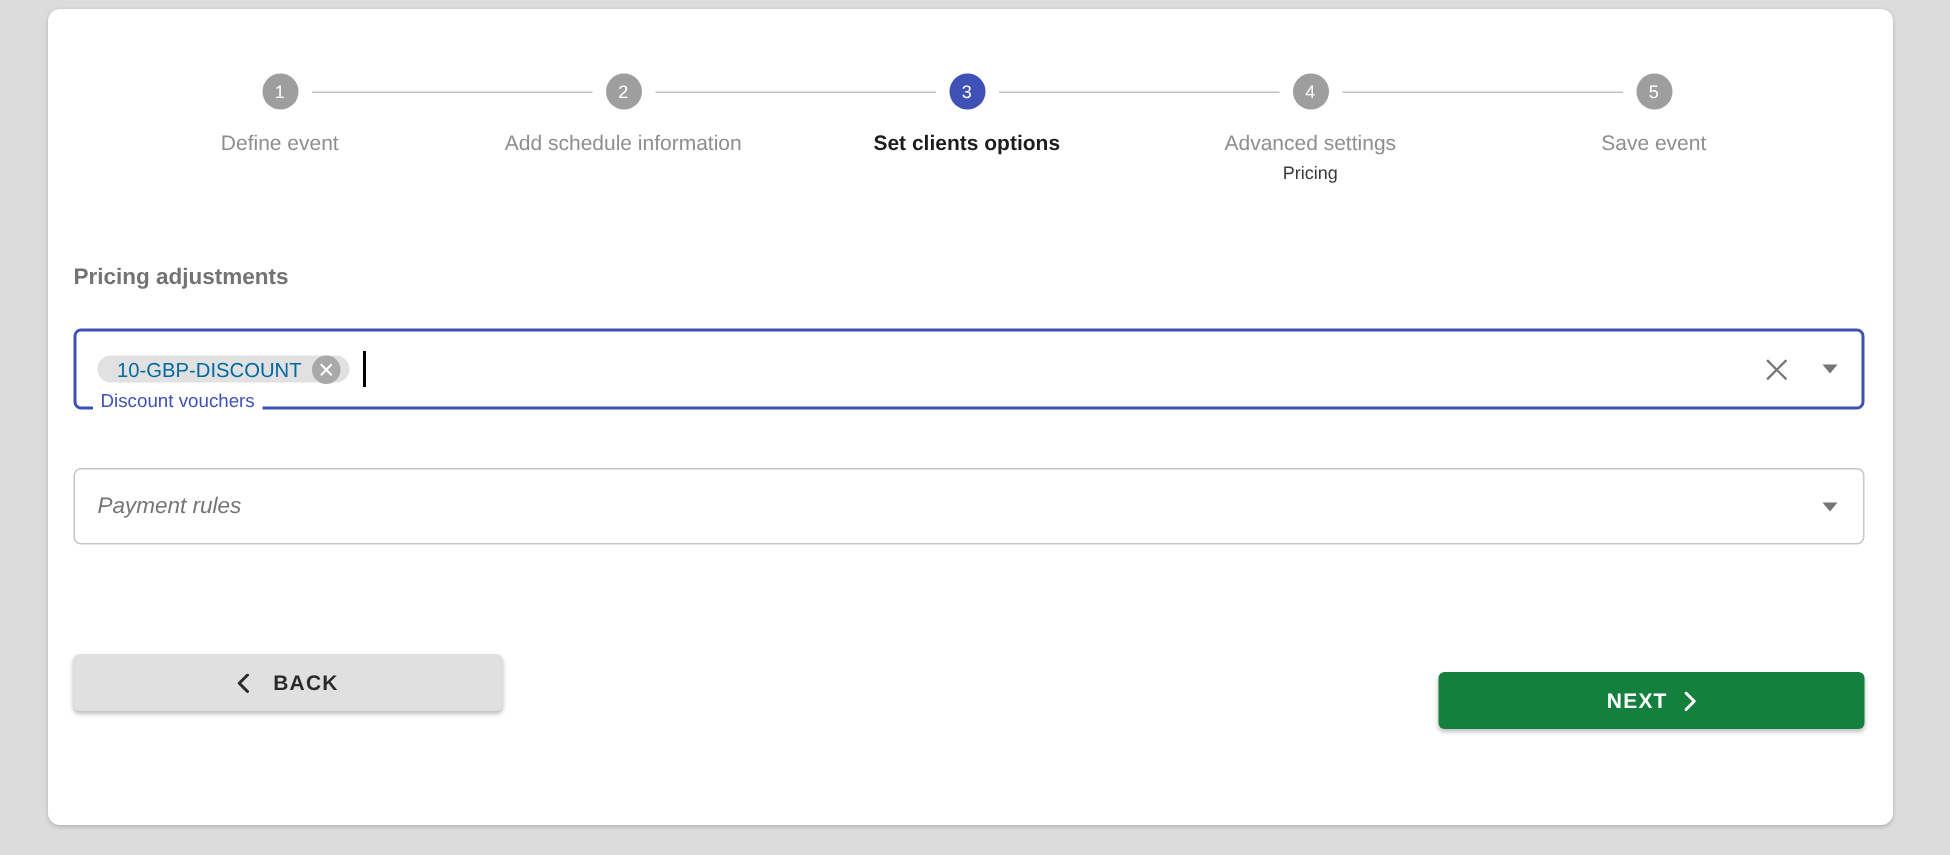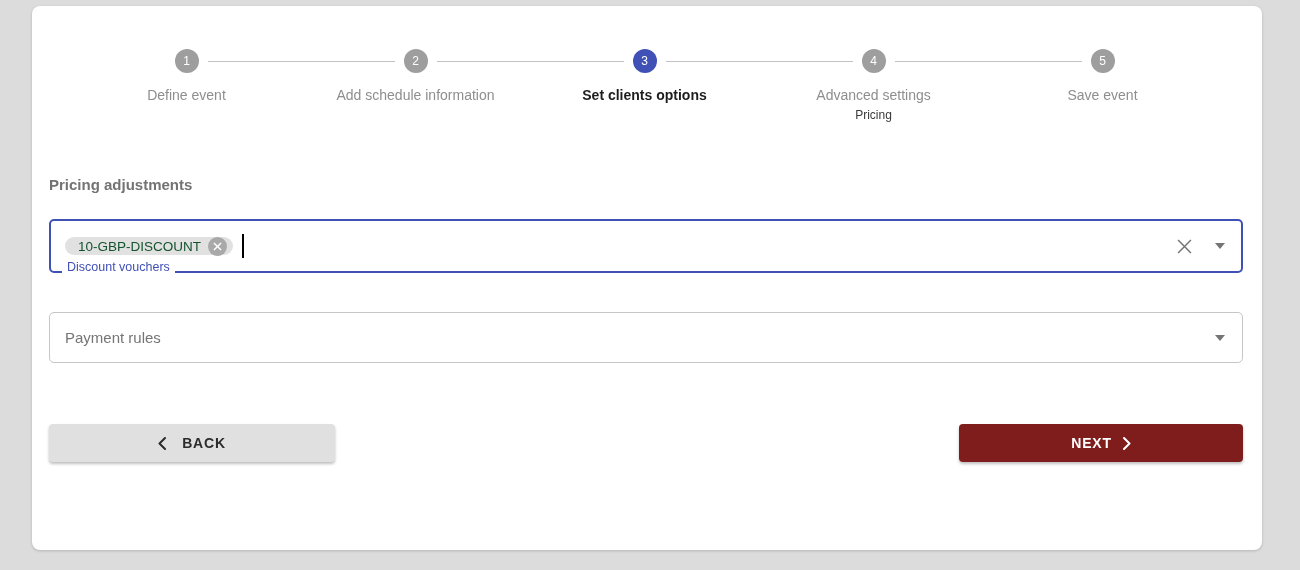--- a/index.html
+++ b/index.html
@@ -111,21 +111,21 @@
     margin-top: 48px;
   }
   .chip {
     display: inline-flex;
     align-items: center;
     height: 18px;
     background: #e1e1e1;
     border-radius: 16px;
     padding: 0 6px 0 13px;
     font-size: 13.5px;
-    color: #14532d;
+    color: #0369a1;
     white-space: nowrap;
   }
   .chip-remove {
     width: 19px; height: 19px;
     border-radius: 50%;
     background: #a9a9a9;
     color: #ffffff;
     margin-left: 7px;
     display: flex;
     align-items: center;
@@ -157,20 +157,21 @@
   
   .field-plain {
     margin-top: 39px;
     height: 51px;
     border: 1px solid #c6c6c6;
     border-radius: 5px;
     display: flex;
     align-items: center;
     padding: 0 17px 0 15px;
     cursor: pointer;
+    font-style: italic;
   }
   .field-plain .placeholder {
     font-size: 15px;
     color: #757575;
   }
 
   
   .btn-row {
     margin-top: 61px;
     display: flex;
@@ -193,22 +194,23 @@
     box-shadow: 0 2px 3px rgba(0,0,0,0.25);
   }
   .btn-back {
     width: 286px;
     background: #e0e0e0;
     color: #2b2b2b;
     gap: 16px;
   }
   .btn-next {
     width: 284px;
-    background: #7f1d1d;
+    background: #15803d;
     color: #ffffff;
+    margin-top: 24px;
   }
   .chev { display: block; }
 </style>
 </head>
 <body>
 
 <div class="card">
 
   <div class="stepper">
 

